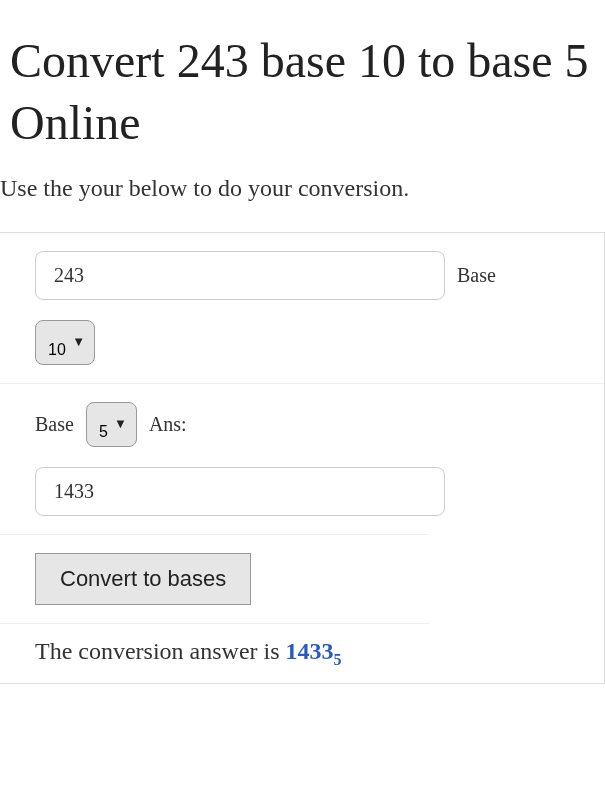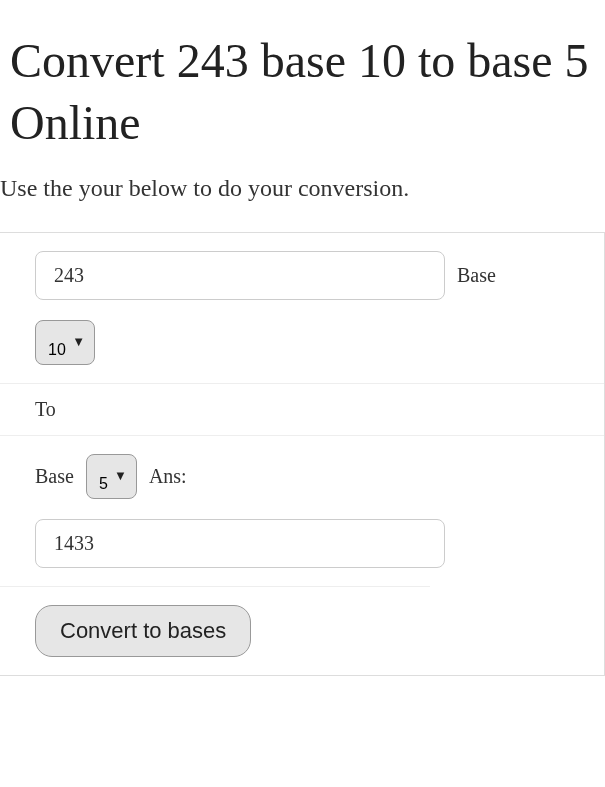--- a/index.html
+++ b/index.html
@@ -75,21 +75,21 @@
 }
 .label-text {
   font-size: 20px;
   color: #333;
 }
 button.convert-btn {
   font-family: Arial, sans-serif;
   font-size: 22px;
   padding: 12px 24px;
   border: 1px solid #999;
-  border-radius: 17px;
+  border-radius: 0;
   background: #e6e6e6;
   color: #222;
   cursor: pointer;
 }
 .answer-row {
   padding: 14px 0 14px 35px;
   font-size: 24px;
   color: #333;
 }
 .answer-value {
@@ -120,34 +120,34 @@
     <input class="text-input" type="text" value="243" style="">
     <span class="label-text">Base</span>
     <div style="width:100%"></div>
     <span class="select-wrap">
       <select class="base-select">
         <option>10</option>
       </select>
     </span>
   </div>
 
-  <div class="form-row tight row-to">
-    <span class="label-text">To</span>
-  </div>
 
   <div class="form-row" style="border-bottom:none;">
     <span class="label-text">Base</span>
     <span class="select-wrap">
       <select class="base-select">
         <option>5</option>
       </select>
     </span>
     <span class="label-text" style="">Ans:</span>
     <div style="width:100%"></div>
     <input class="text-input" type="text" value="1433" style="">
   </div>
 
   <div class="form-row row-btn" style="border-top:1px solid #eee;">
     <button class="convert-btn">Convert to bases</button>
   </div>
 
+  <div class="answer-row row-ans">
+    <span>The conversion answer is </span><span class="answer-value">1433</span><span class="answer-sub">5</span>
+  </div>
 
 </div>
 
 </body></html>

